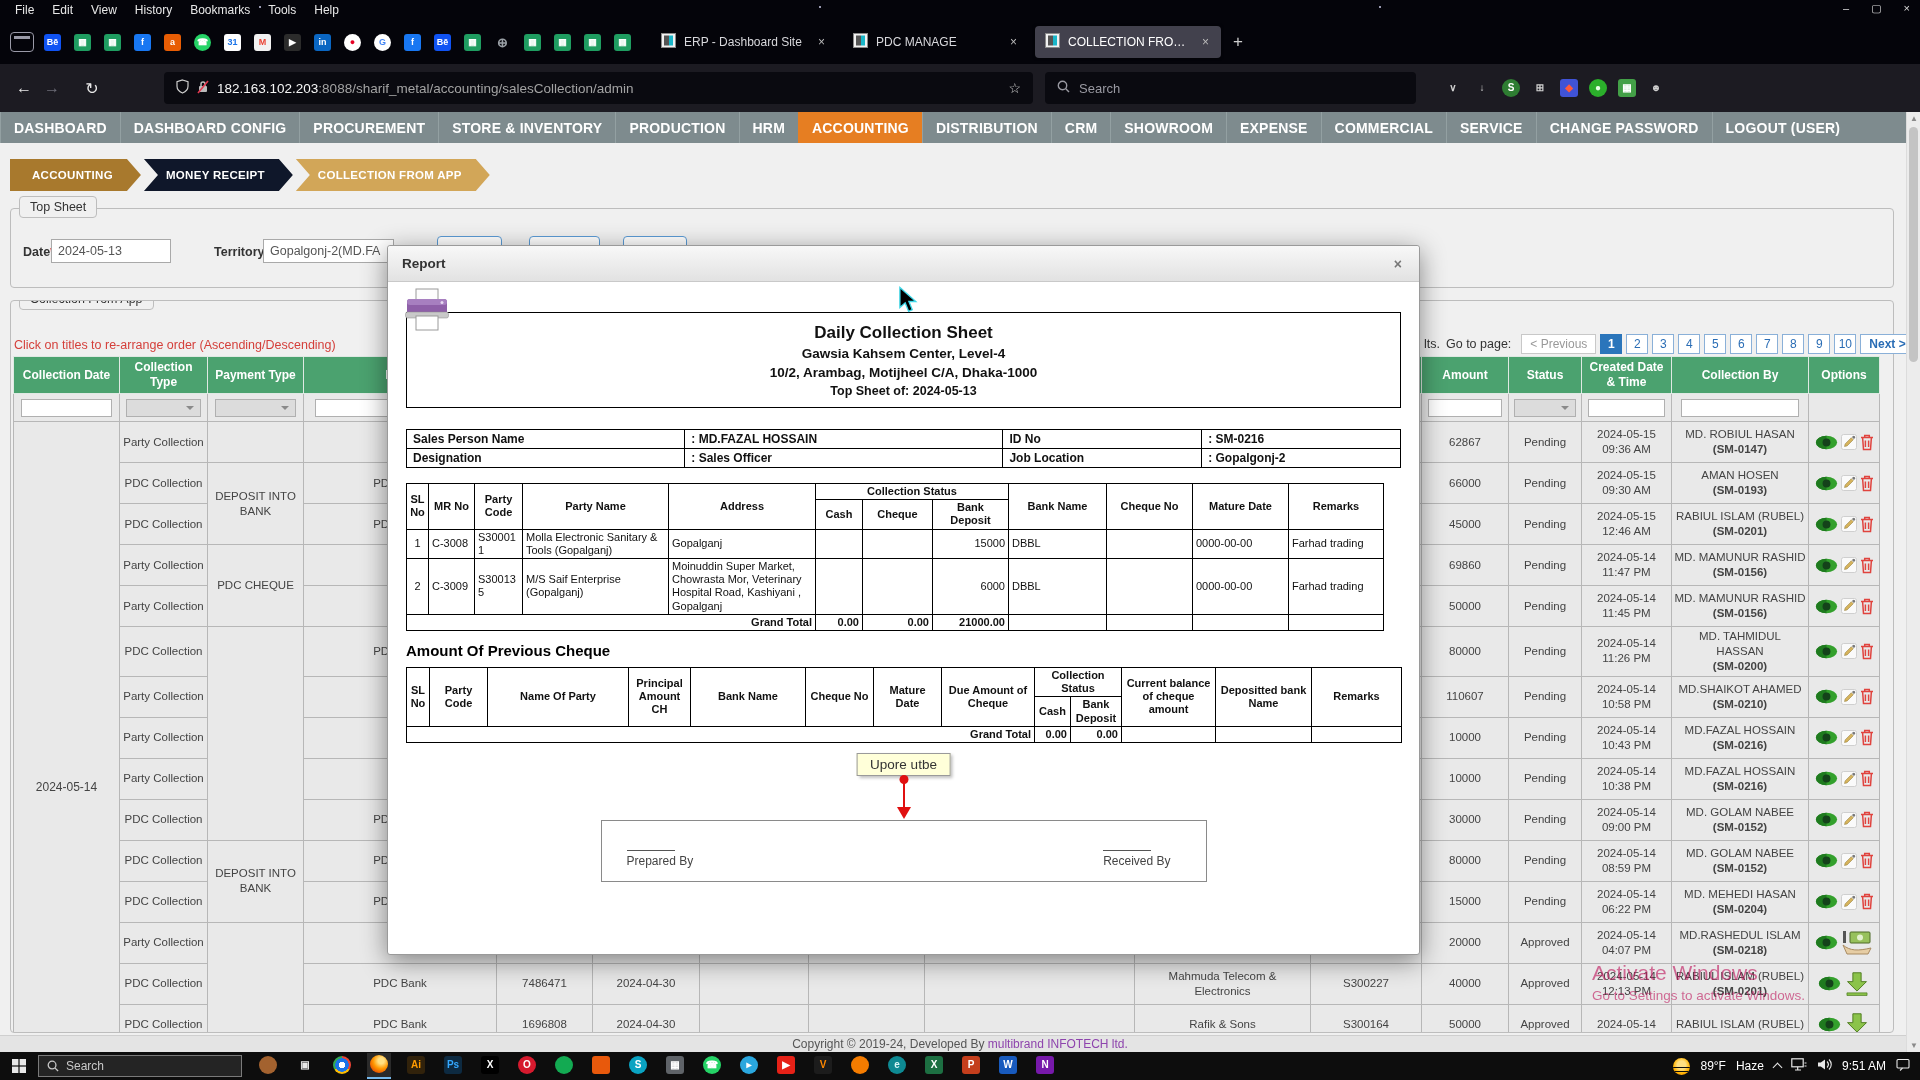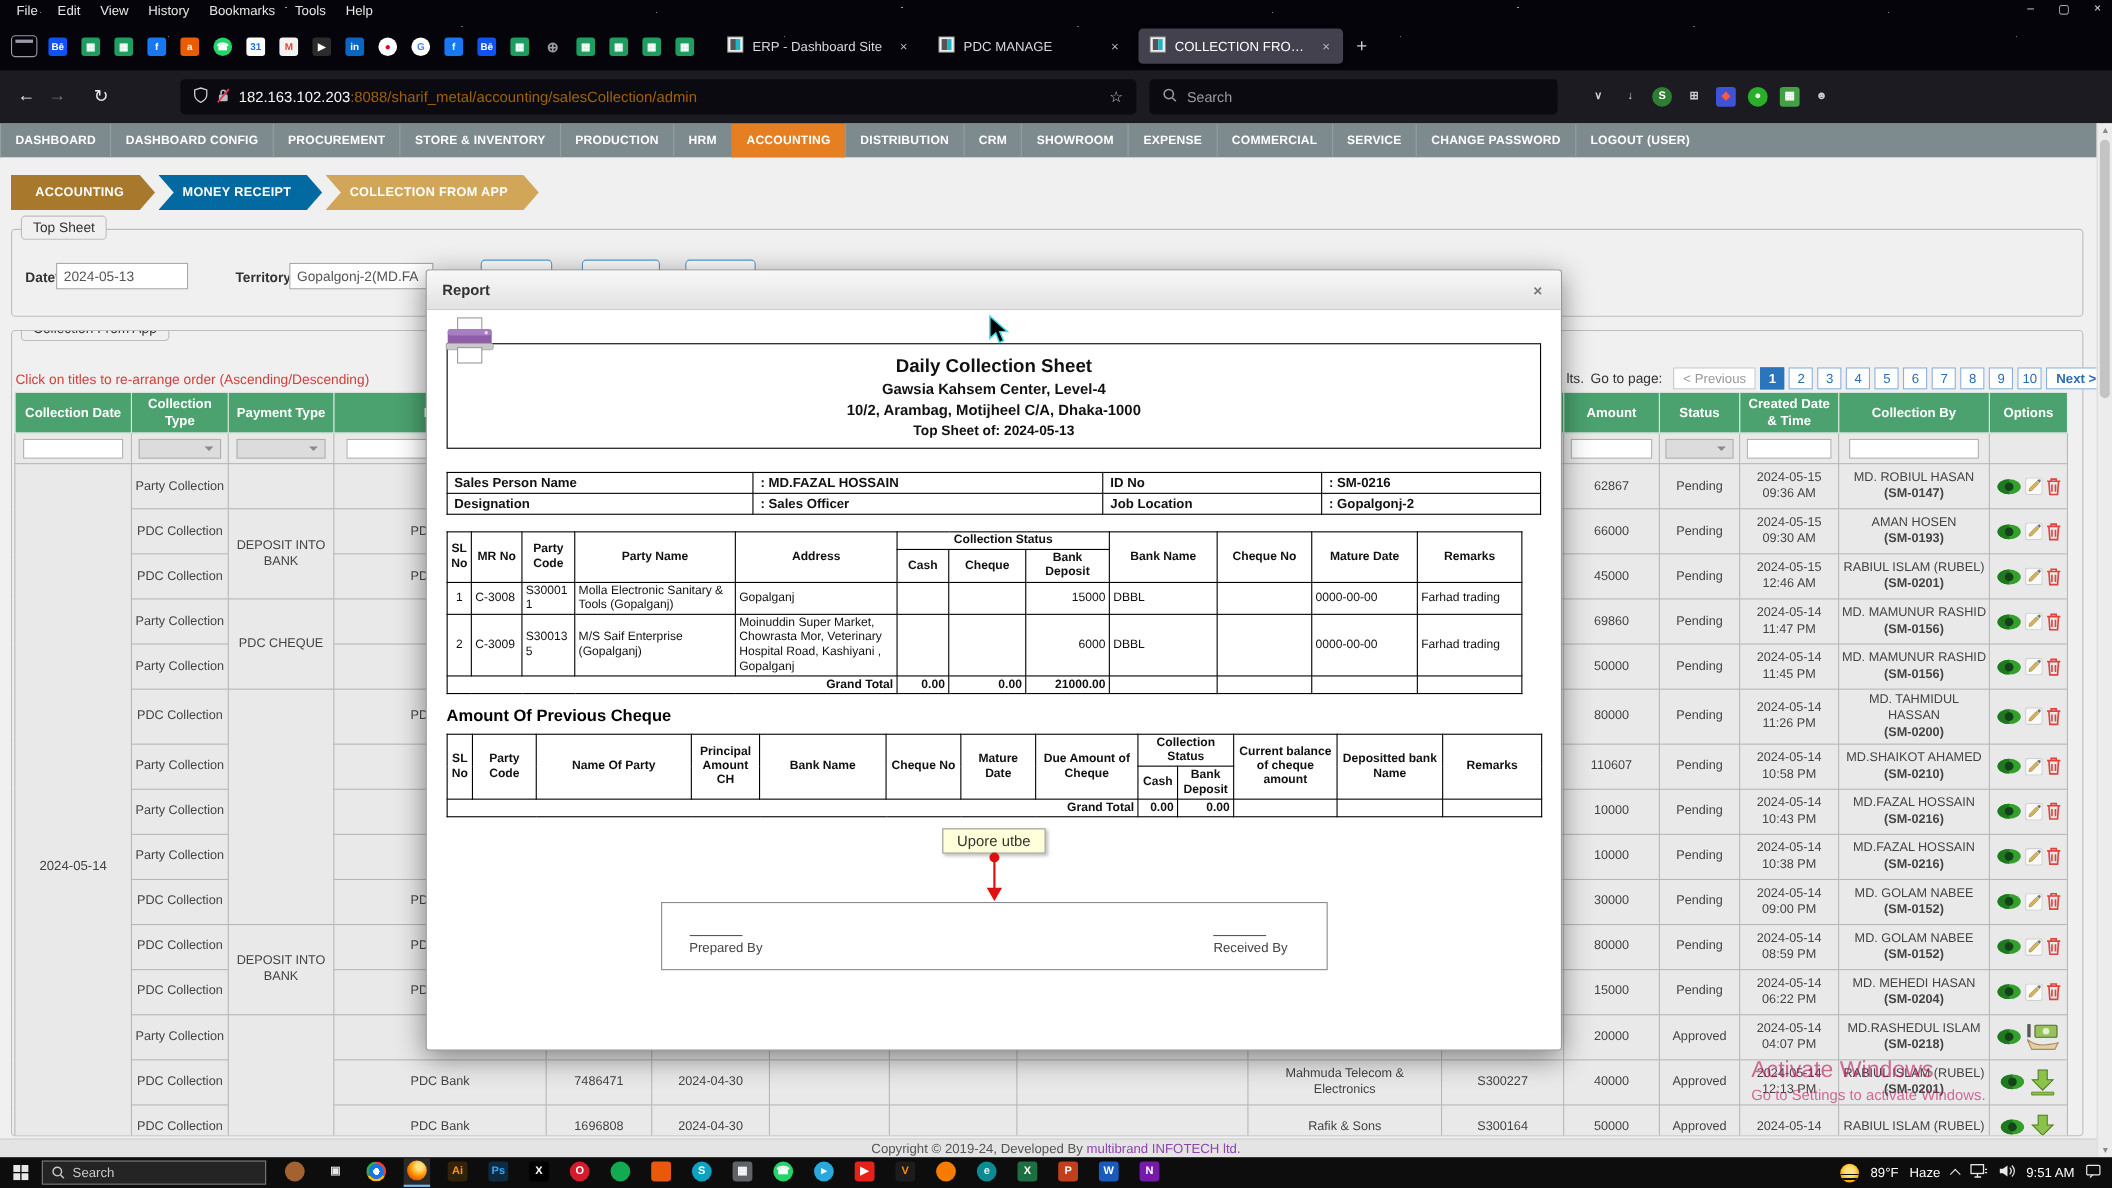--- a/index.html
+++ b/index.html
@@ -28,38 +28,38 @@
   .tab{height:32px;display:flex;align-items:center;gap:8px;padding:0 10px;color:#d8d8dc;font-size:12px;border-radius:4px;width:186px;white-space:nowrap;overflow:hidden}
   .tab.active{background:#42414d;color:#fff;box-shadow:0 0 3px rgba(0,0,0,.6)}
   .tab .ttl{flex:1;overflow:hidden;text-overflow:ellipsis}
   .tab .cls{color:#bbb;font-size:12px;padding:0 2px}
   .newtab{color:#cfcfcf;font-size:17px;padding:0 8px}
   .urlrow{position:absolute;top:64px;left:0;right:0;height:48px;background:#1c1b22;display:flex;align-items:center;padding:0 10px}
   .navbtn{color:#e8e8e8;font-size:16px;width:28px;text-align:center}
   .navbtn.dim{color:#6d6d78}
   .addrbar{margin-left:58px;width:869px;height:32px;background:#0a0a10;border-radius:4px;display:flex;align-items:center;gap:8px;padding:0 12px;color:#ececec;font-size:13.5px}
   .addrbar .host{color:#f5f5f5}
-  .addrbar .rest{color:#a16207}
+  .addrbar .rest{color:#a3a3a3}
   .addrbar .spacer{flex:1}
   .addrbar .star{color:#cfcfcf;font-size:14px}
   .searchbar{margin-left:12px;width:371px;height:32px;background:#0a0a10;border-radius:4px;display:flex;align-items:center;gap:9px;padding:0 12px;color:#9a9aa2;font-size:13px}
   .ext-icons{display:flex;align-items:center;gap:11px;margin-left:28px}
   .ext-icons .icn{width:18px;height:18px;font-size:10px}
 
   
   .erpnav{position:absolute;top:112px;left:0;right:0;height:31px;background:#7e8b8e;display:flex;z-index:5}
-  .nav-item{color:#fff;font-size:11px;font-weight:bold;display:flex;align-items:center;padding:0 13px;border-left:1px solid #93a0a2;letter-spacing:.2px;white-space:nowrap}
+  .nav-item{color:#fff;font-size:14px;font-weight:bold;display:flex;align-items:center;padding:0 13px;border-left:1px solid #93a0a2;letter-spacing:.2px;white-space:nowrap}
   .nav-item.active{background:#e67e22;border-left-color:#e67e22}
 
   
   .page{position:absolute;top:143px;left:0;right:0;height:892px;background:#f0f0f0}
   .breadcrumb{position:absolute;left:10px;top:16px;height:32px;display:flex}
   .crumb{height:32px;line-height:32px;color:#fff;font-size:11.5px;font-weight:bold;padding:0 28px 0 22px;margin-left:3px;letter-spacing:.3px}
   .crumb.c0{background:#a8792d;clip-path:polygon(0 0,calc(100% - 14px) 0,100% 50%,calc(100% - 14px) 100%,0 100%);margin-left:0}
-  .crumb.c1{background:#0369a1;clip-path:polygon(0 0,calc(100% - 14px) 0,100% 50%,calc(100% - 14px) 100%,0 100%,14px 50%)}
+  .crumb.c1{background:#0f172a;clip-path:polygon(0 0,calc(100% - 14px) 0,100% 50%,calc(100% - 14px) 100%,0 100%,14px 50%)}
   .crumb.c2{background:#d2a658;clip-path:polygon(0 0,calc(100% - 14px) 0,100% 50%,calc(100% - 14px) 100%,0 100%,14px 50%)}
   .fs{position:absolute;border:1px solid #bdbdbd;border-radius:4px;background:#f0f0f0}
   .fs-top{left:10px;top:65px;width:1884px;height:80px}
   .fs-main{left:10px;top:157px;width:1884px;height:733px;overflow:hidden}
   .legend{position:absolute;top:-13px;left:8px;background:#f0f0f0;border:1px solid #bdbdbd;border-radius:4px;padding:3px 10px;font-size:12.5px;color:#333}
   .lbl{position:absolute;font-size:12.5px;color:#333;font-weight:bold}
   .lbl .req{color:#e03030}
   .inp{position:absolute;height:24px;background:#fff;border:1px solid #a9a9a9;font-size:12.5px;color:#555;padding:0 6px;line-height:22px;overflow:hidden;white-space:nowrap}
   .btn-frag{position:absolute;height:26px;border:1px solid #5b9bd5;border-radius:4px;background:#fff;z-index:4}
   .hint{position:absolute;left:3px;top:37px;color:#d43f3a;font-size:12.5px}

